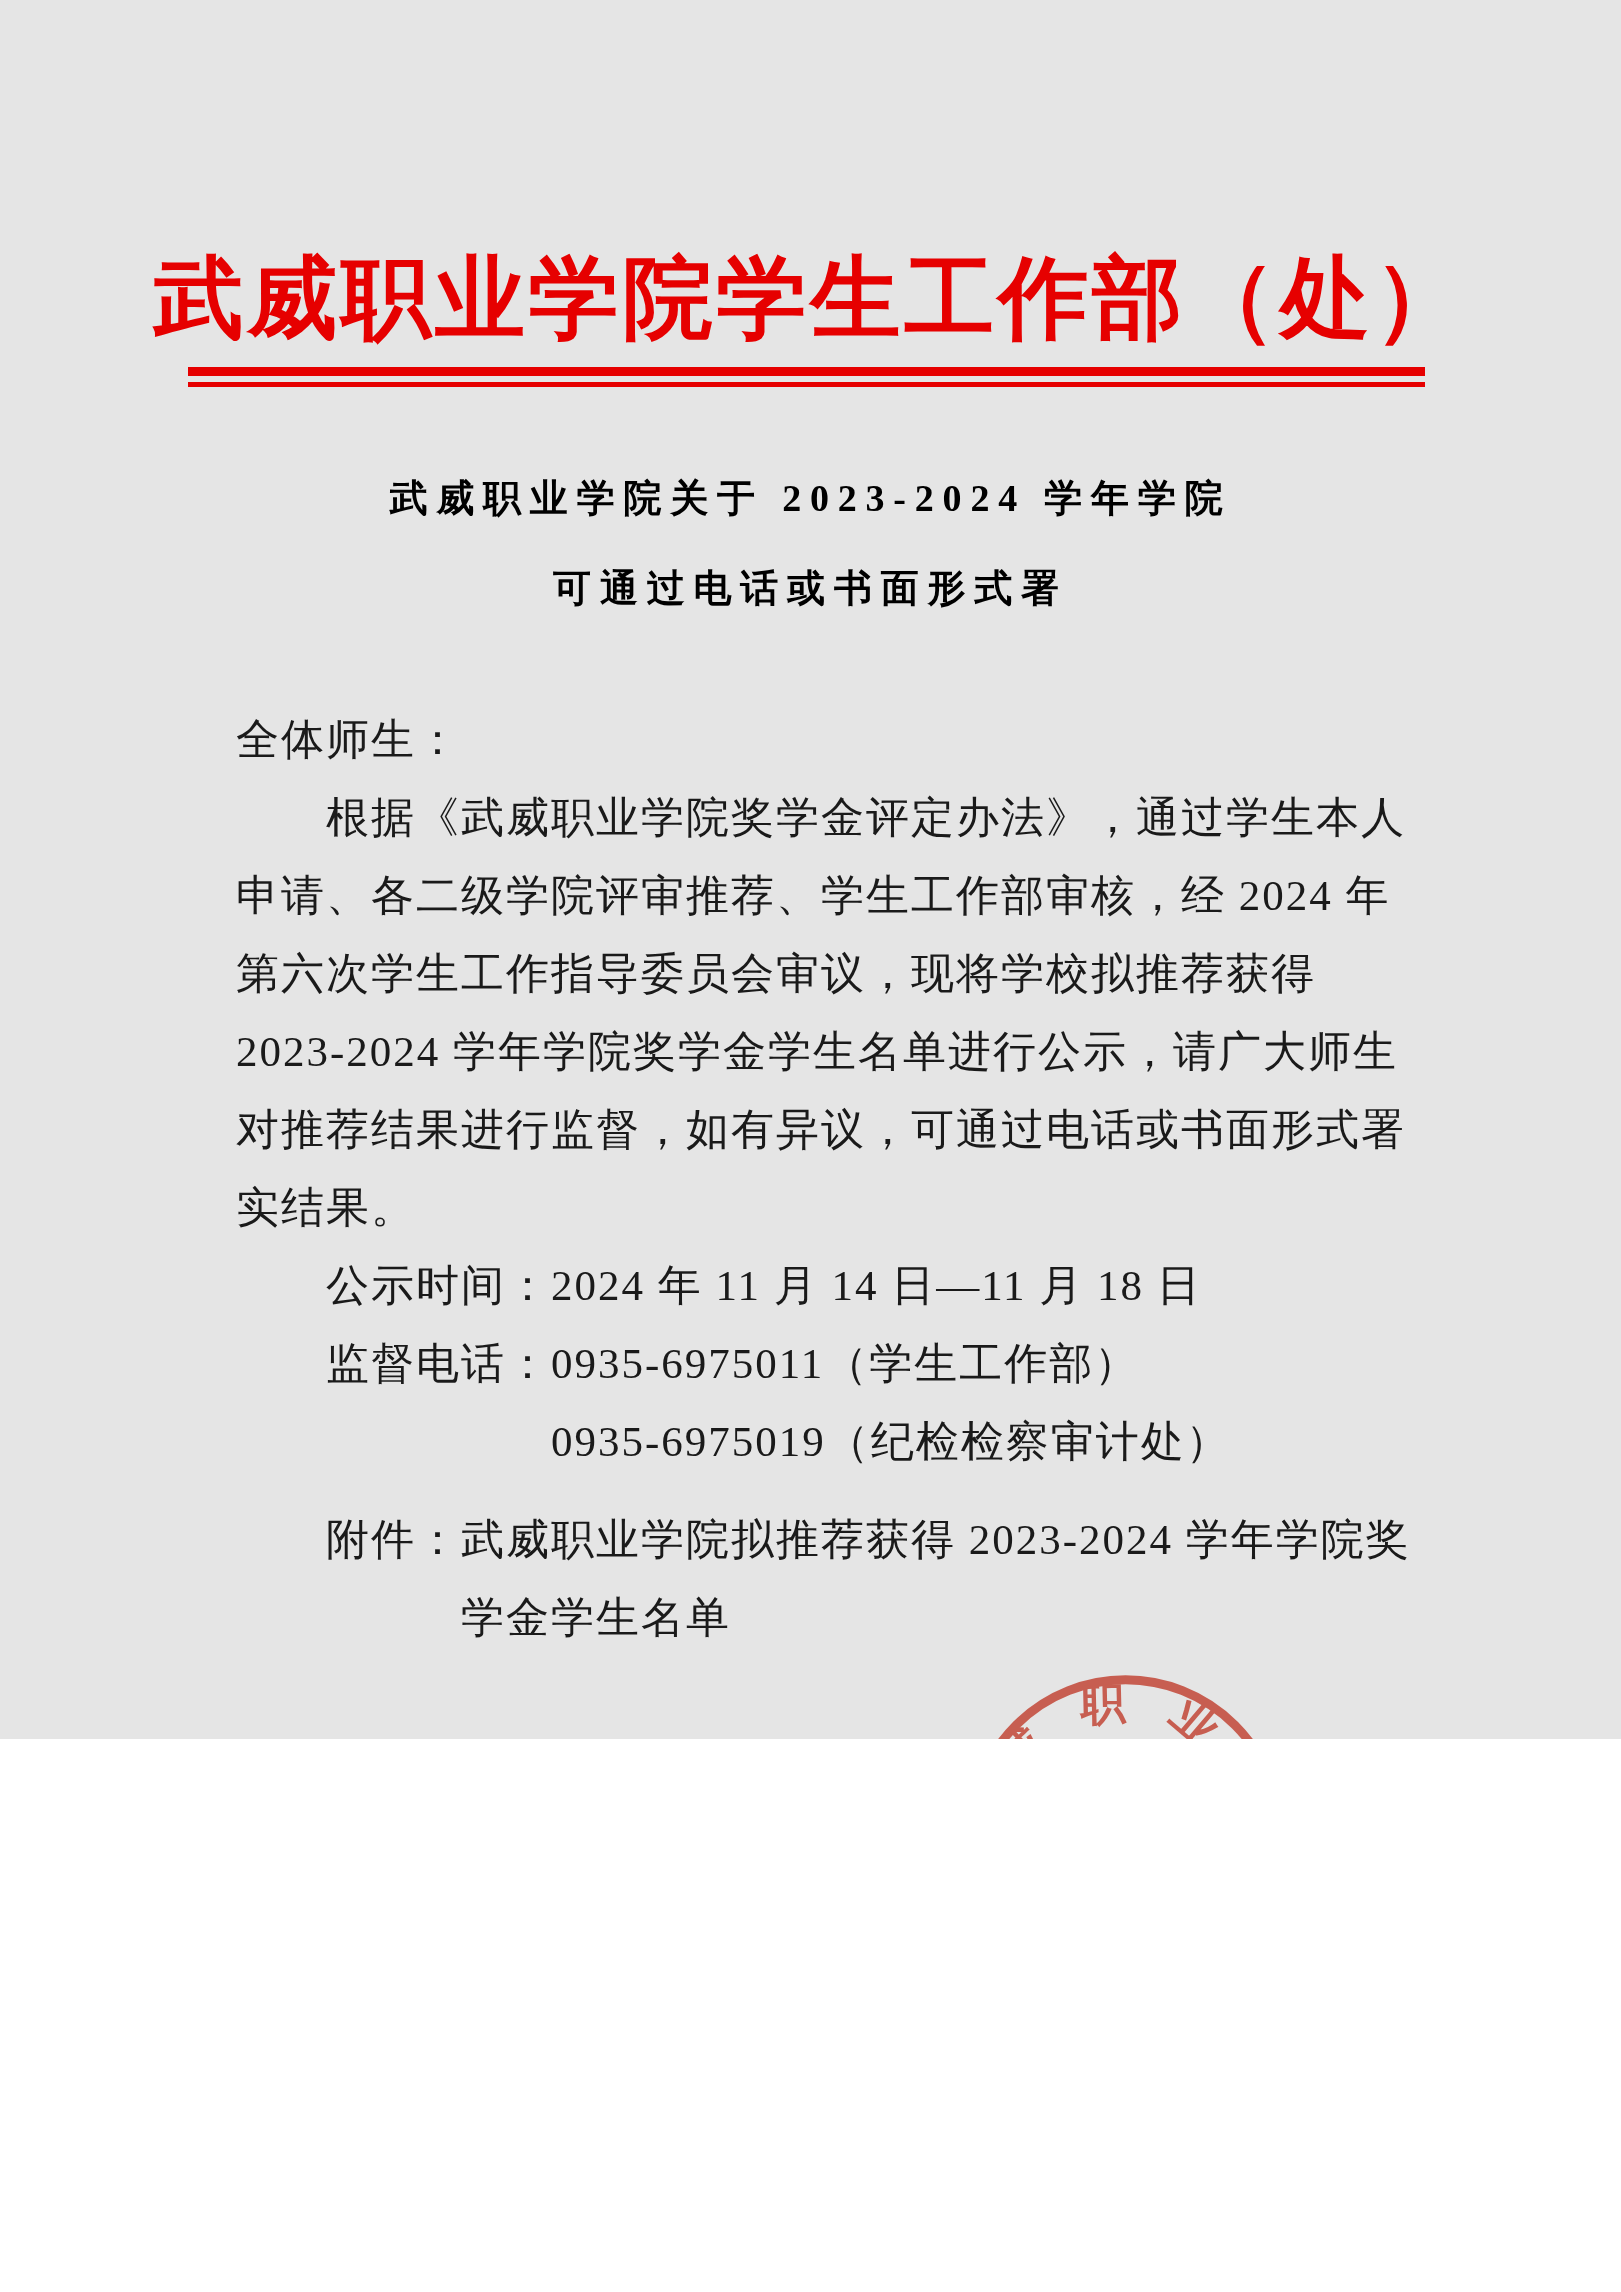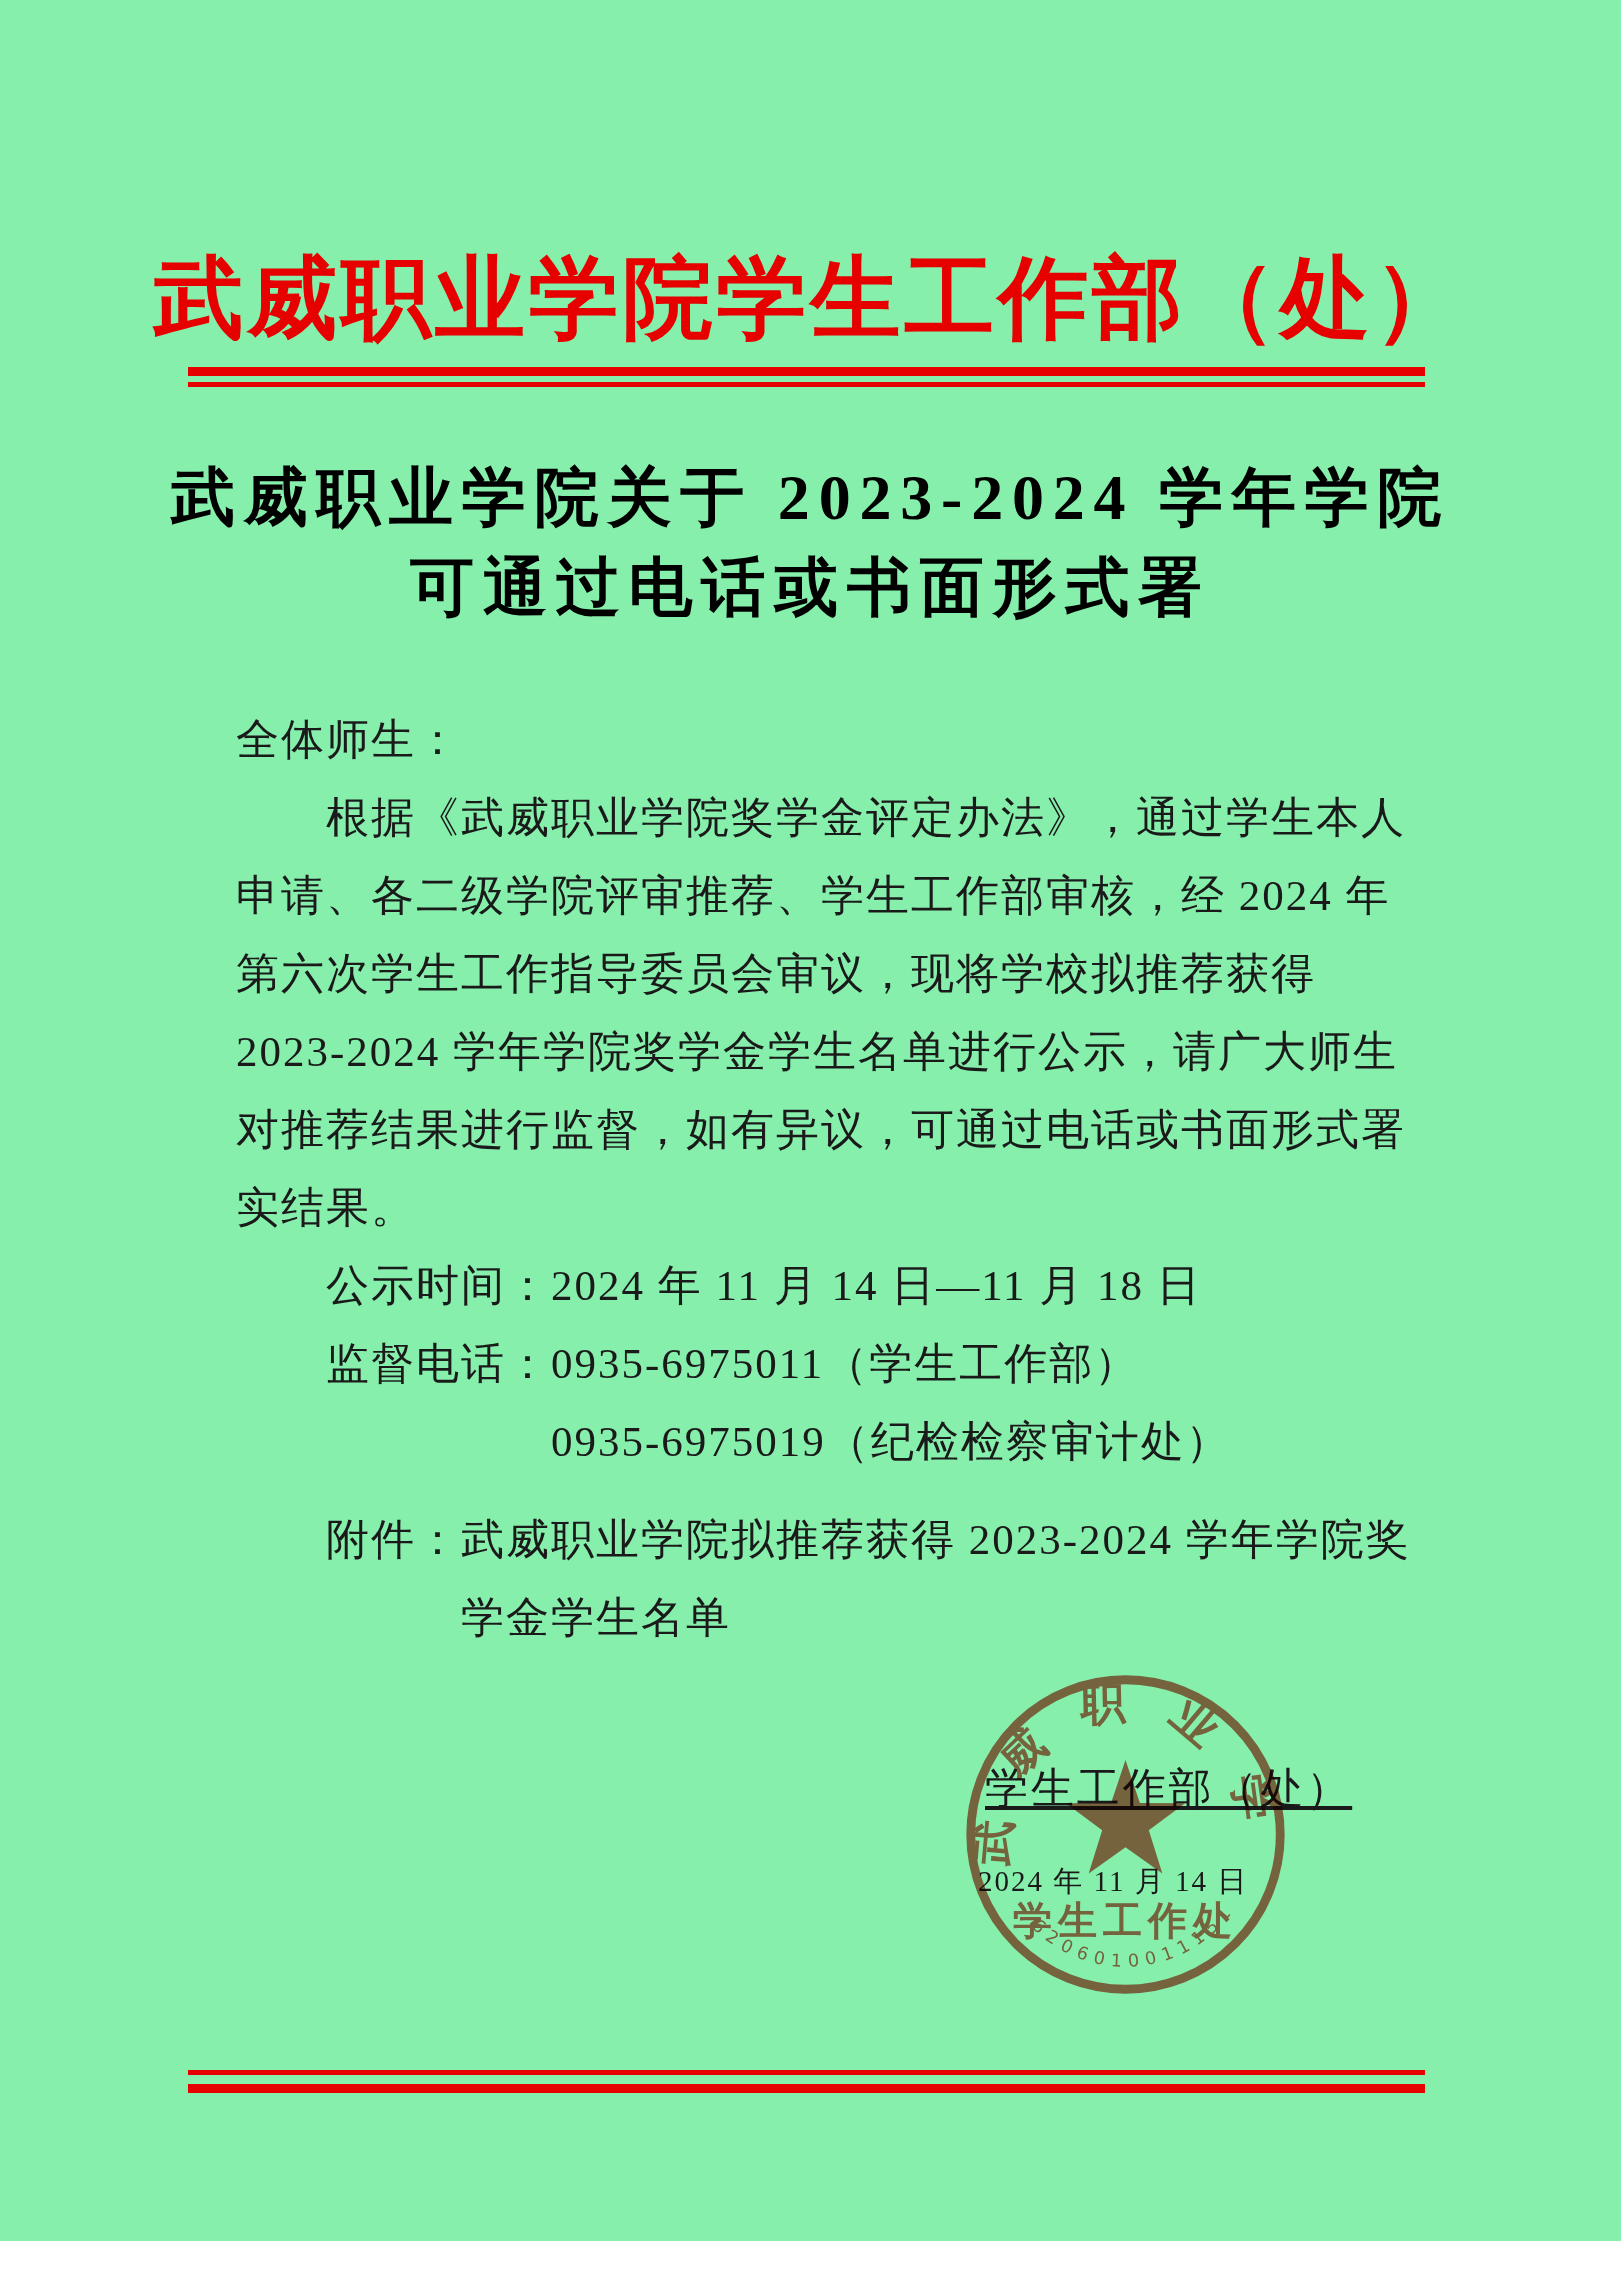--- a/index.html
+++ b/index.html
@@ -3,22 +3,22 @@
 <meta charset="utf-8">
 <style>
   :root{
     --header_red:#e60000;
     --seal_red:#d94f3d;
     --text_black:#1a1a1a;
   }
   html,body{margin:0;padding:0;background:#ffffff;}
   .page{
     position:relative;
-    width:1621px;height:2241px;
-    background:#86efac;
+    width:1621px;height:1739px;
+    background:#e5e5e5;
     overflow:hidden;
     font-family:"Liberation Serif","DejaVu Serif",serif;
     color:var(--text_black);
   }
   .letterhead{
     position:absolute;top:245px;left:0;width:100%;
     text-align:center;
     font-size:90px;line-height:108px;
     font-weight:bold;
     letter-spacing:3.9px;
@@ -26,21 +26,21 @@
     white-space:nowrap;
   }
   .rule{position:absolute;left:188px;width:1237px;background:var(--header_red);}
   .rule-h-thick{top:367px;height:8.8px;}
   .rule-h-thin{top:382px;height:4.9px;}
   .rule-f-thin{top:2070px;height:4.9px;}
   .rule-f-thick{top:2084px;height:8.8px;}
   .doc-title{
     position:absolute;top:453px;left:0;width:100%;
     text-align:center;
-    font-size:64px;line-height:90px;
+    font-size:38px;line-height:90px;
     font-weight:bold;
     letter-spacing:8.8px;
     color:#000000;
     white-space:nowrap;
   }
   .body-text{
     position:absolute;top:701px;left:236px;width:1137px;
     font-size:43px;line-height:78px;
     letter-spacing:2px;
     white-space:nowrap;

